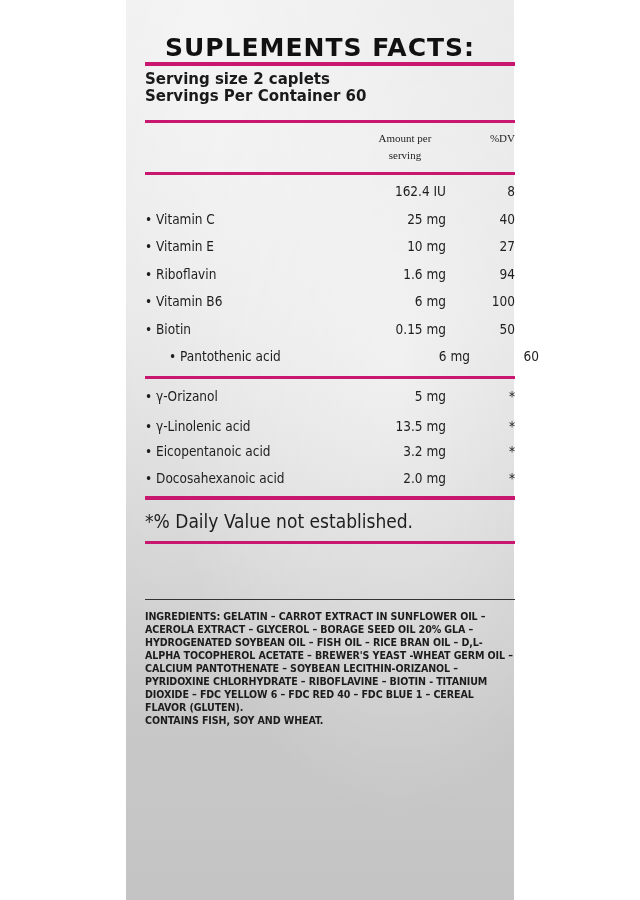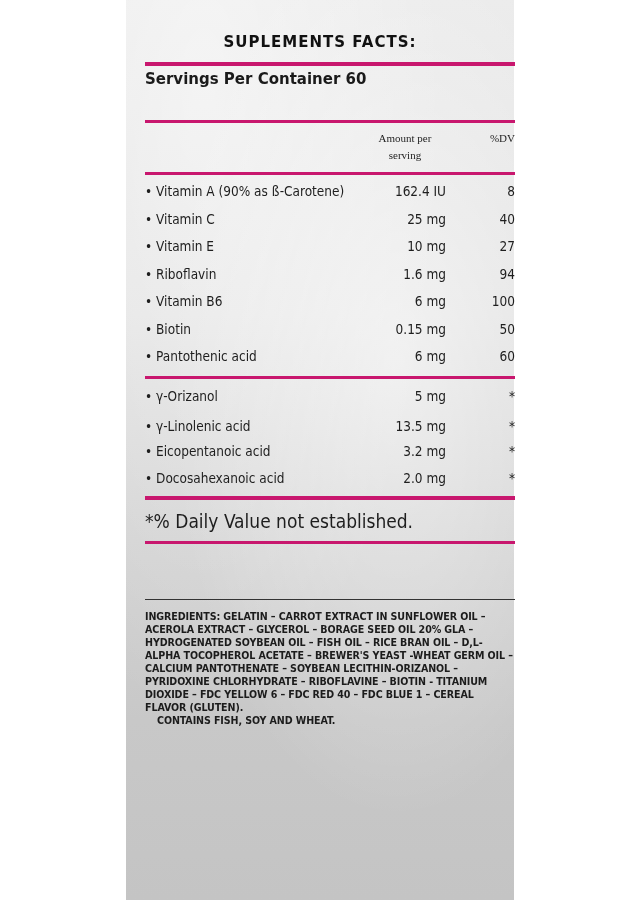--- a/index.html
+++ b/index.html
@@ -7,62 +7,62 @@
     .panel {
       position: absolute; left: 126px; top: 0; width: 388px; height: 900px;
       background:
         radial-gradient(ellipse at 70% 40%, rgba(255,255,255,0.55), rgba(255,255,255,0) 60%),
         radial-gradient(ellipse at 20% 10%, rgba(255,255,255,0.5), rgba(255,255,255,0) 55%),
         linear-gradient(180deg, #ebebeb 0%, #e2e2e2 35%, #d2d2d2 60%, #c8c8c8 80%, #c4c4c4 100%);
     }
     .title {
       position: absolute; left: 0; width: 388px; top: 33px; text-align: center;
       font-family: "DejaVu Sans", "Liberation Sans", sans-serif;
-      font-weight: bold; font-size: 15px; letter-spacing: 1px; color: #111;
+      font-weight: bold; font-size: 25px; letter-spacing: 1px; color: #111;
     }
     .rule { position: absolute; left: 19px; width: 370px; height: 3px; background: #c8176e; }
     .rule.thick { height: 4px; }
     .rule.dark { background: #333; height: 1px; }
     .serving {
       position: absolute; left: 19px; top: 55px; font-weight: bold; font-size: 15px; color: #1a1a1a; line-height: 17px;
       font-family: "DejaVu Sans", "Liberation Sans", sans-serif;
     }
     .colhead { position: absolute; top: 93px; font-size: 11px; color: #1e1e1e; line-height: 17px; text-align: center; font-family: Liberation Serif, serif; }
     .row { position: absolute; left: 19px; width: 370px; height: 19px; font-size: 13.5px; color: #1e1e1e; }
     .row .name { position: absolute; left: 0; top: 0; white-space: nowrap; }
     .row .amt { position: absolute; right: 69px; top: 0; text-align: right; white-space: nowrap; }
     .row .dv { position: absolute; right: 0; top: 0; text-align: right; white-space: nowrap; }
     .footnote { position: absolute; left: 19px; top: 365px; font-size: 19px; color: #1e1e1e; }
     .ingredients {
       position: absolute; left: 19px; top: 441px; width: 372px;
       font-size: 10.6px; line-height: 13px; color: #1c1c1c; font-weight: bold; letter-spacing: -0.1px;
     }
-    .ingredients .contains { display: block; margin-left: 12px; }
+    .ingredients .contains { display: block; }
   </style>
 </head>
 <body>
 
 <div class="panel">
   <div class="title">SUPLEMENTS FACTS:</div>
   <div class="rule thick" style="top:62px;"></div>
 
   <div class="serving" style="top:71px;">
+    <div>Serving size 2 caplets</div>
     <div>Servings Per Container 60</div>
   </div>
   <div class="rule" style="top:120px;"></div>
 
   <div class="colhead" style="left:236px; width:86px; top:130px;">
     <div>Amount per</div>
     <div>serving</div>
   </div>
   <div class="colhead" style="left:336px; width:53px; top:130px; text-align:right;">%DV</div>
   <div class="rule" style="top:172px;"></div>
 
   <div class="row" style="top:183px;">
-    <span class="name">• Vitamin A (90% as ß-Carotene)</span>
     <span class="amt">162.4 IU</span>
     <span class="dv">8</span>
   </div>
   <div class="row" style="top:211px;">
     <span class="name">• Vitamin C</span>
     <span class="amt">25 mg</span>
     <span class="dv">40</span>
   </div>
   <div class="row" style="top:238px;">
     <span class="name">• Vitamin E</span>
@@ -77,21 +77,21 @@
   <div class="row" style="top:293px;">
     <span class="name">• Vitamin B6</span>
     <span class="amt">6 mg</span>
     <span class="dv">100</span>
   </div>
   <div class="row" style="top:321px;">
     <span class="name">• Biotin</span>
     <span class="amt">0.15 mg</span>
     <span class="dv">50</span>
   </div>
-  <div class="row" style="top:348px;">
+  <div class="row" style="top:348px;margin-left:24px;">
     <span class="name">• Pantothenic acid</span>
     <span class="amt">6 mg</span>
     <span class="dv">60</span>
   </div>
 
   <div class="rule" style="top:376px;"></div>
 
   <div class="row" style="top:388px;">
     <span class="name">• γ-Orizanol</span>
     <span class="amt">5 mg</span>

